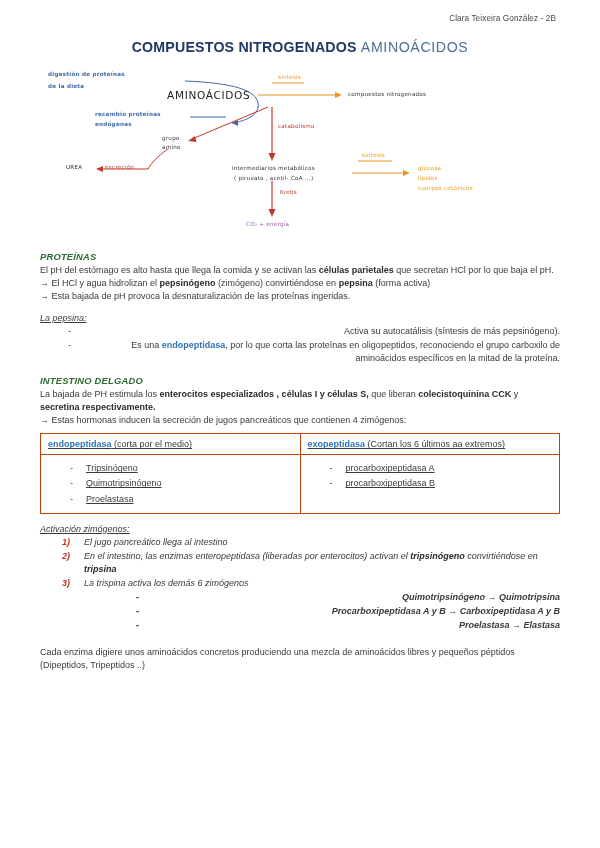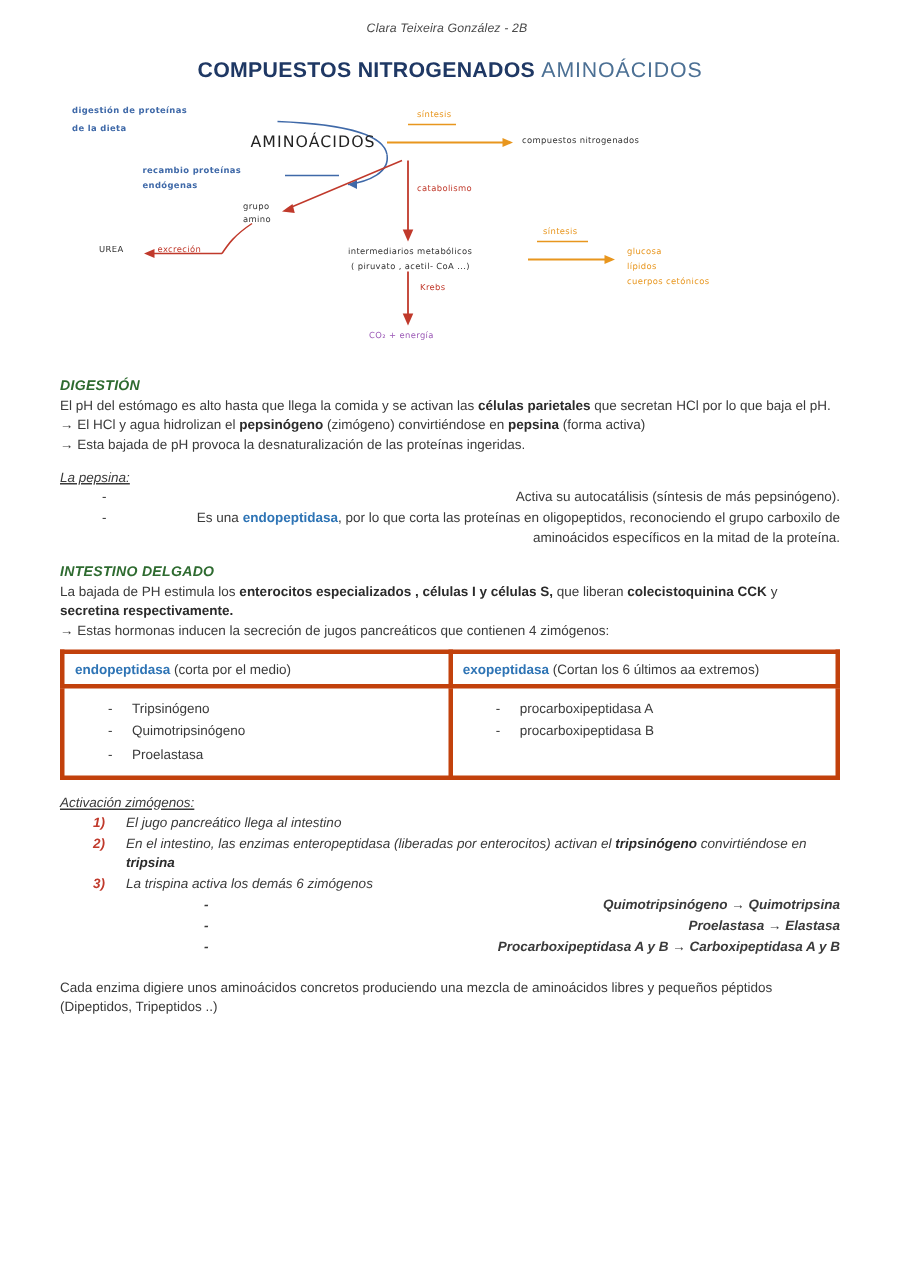--- a/index.html
+++ b/index.html
@@ -6,23 +6,22 @@
   body{
     width:600px;height:848px;
     background:#ffffff;
     font-family:"Liberation Sans", sans-serif;
     color:#3a3a3a;
     -webkit-font-smoothing:antialiased;
   }
   .page{position:relative;width:600px;height:848px;box-sizing:border-box;padding:14px 40px 0 40px;}
 
   .author{
-    text-align:center;font-size:8.2px;color:#4a4a4a;letter-spacing:.1px;
+    text-align:right;font-size:8.2px;color:#4a4a4a;letter-spacing:.1px;
     margin:0 4px 16px 0;
-    font-style:italic;
   }
 
   .doc-title{
     text-align:center;font-size:14.2px;letter-spacing:.2px;margin:0 0 6px 0;
   }
   .doc-title .t-main{font-weight:bold;color:#1F3864;}
   .doc-title .t-sub{font-weight:normal;color:#4C7094;letter-spacing:.6px;}
 
   
   .diagram{position:relative;width:520px;height:180px;margin:2px 0 6px 0;}
@@ -71,21 +70,21 @@
     color:#C0392B;font-weight:bold;
   }
   ul.dash.inner{padding-left:52px;margin-top:1px;}
   ul.dash.inner > li{font-weight:bold;}
 
   
   table.zym{
     border-collapse:collapse;width:100%;margin:6px 0 0 0;table-layout:fixed;
   }
   table.zym td{
-    border:3px solid #c2410c;vertical-align:top;padding:5px 7px;
+    border:1px solid #c2410c;vertical-align:top;padding:5px 7px;text-decoration:underline;
   }
   table.zym td.head{padding:5px 7px;font-size:9px;}
   table.zym ul{list-style:none;margin:2px 0 2px 0;padding:0 0 0 22px;}
   table.zym li{position:relative;padding-left:16px;margin-bottom:2px;font-size:9px;}
   table.zym li::before{content:"-";position:absolute;left:0;top:0;}
 
   .tail{margin-top:14px;}
   .arrow{letter-spacing:0;}
 </style>
 </head>
@@ -154,21 +153,21 @@
     <div class="hw orange" style="left:322px;top:91px;">síntesis</div>
     <div class="hw orange" style="left:378px;top:104px;">glucosa</div>
     <div class="hw orange" style="left:378px;top:114px;">lípidos</div>
     <div class="hw orange" style="left:378px;top:124px;">cuerpos cetónicos</div>
 
     <div class="hw red" style="left:240px;top:128px;">Krebs</div>
     <div class="hw purple" style="left:206px;top:160px;">CO₂ + energía</div>
   </div>
 
 
-  <div class="h-green">DIGESTIÓN</div>
+  <div class="h-green">PROTEÍNAS</div>
 
   <p class="para">
     <span>El pH del estómago es alto hasta que llega la comida y se activan las </span><b>células parietales</b><span> que secretan HCl por lo que baja el pH.</span>
   </p>
   <p class="para arrow">
     <span>→ El HCl y agua hidrolizan el </span><b>pepsinógeno</b><span> (zimógeno) convirtiéndose en </span><b>pepsina</b><span> (forma activa)</span>
   </p>
   <p class="para arrow">→ Esta bajada de pH provoca la desnaturalización de las proteínas ingeridas.</p>
 
   <div class="h-ul">La pepsina:</div>
@@ -218,21 +217,21 @@
   <div class="h-ul">Activación zimógenos:</div>
   <ol class="rednum">
     <li>El jugo pancreático llega al intestino</li>
     <li>
       <span>En el intestino, las enzimas enteropeptidasa (liberadas por enterocitos) activan el </span><b>tripsinógeno</b><span> convirtiéndose en </span><b>tripsina</b>
     </li>
     <li>
       <span>La trispina activa los demás 6 zimógenos</span>
       <ul class="dash inner">
         <li>Quimotripsinógeno → Quimotripsina</li>
+        <li>Procarboxipeptidasa A y B → Carboxipeptidasa A y B</li>
         <li>Proelastasa → Elastasa</li>
-        <li>Procarboxipeptidasa A y B → Carboxipeptidasa A y B</li>
       </ul>
     </li>
   </ol>
 
   <p class="para tail">Cada enzima digiere unos aminoácidos concretos produciendo una mezcla de aminoácidos libres  y pequeños péptidos (Dipeptidos, Tripeptidos ..)</p>
 
 </div>
 
 </body></html>

